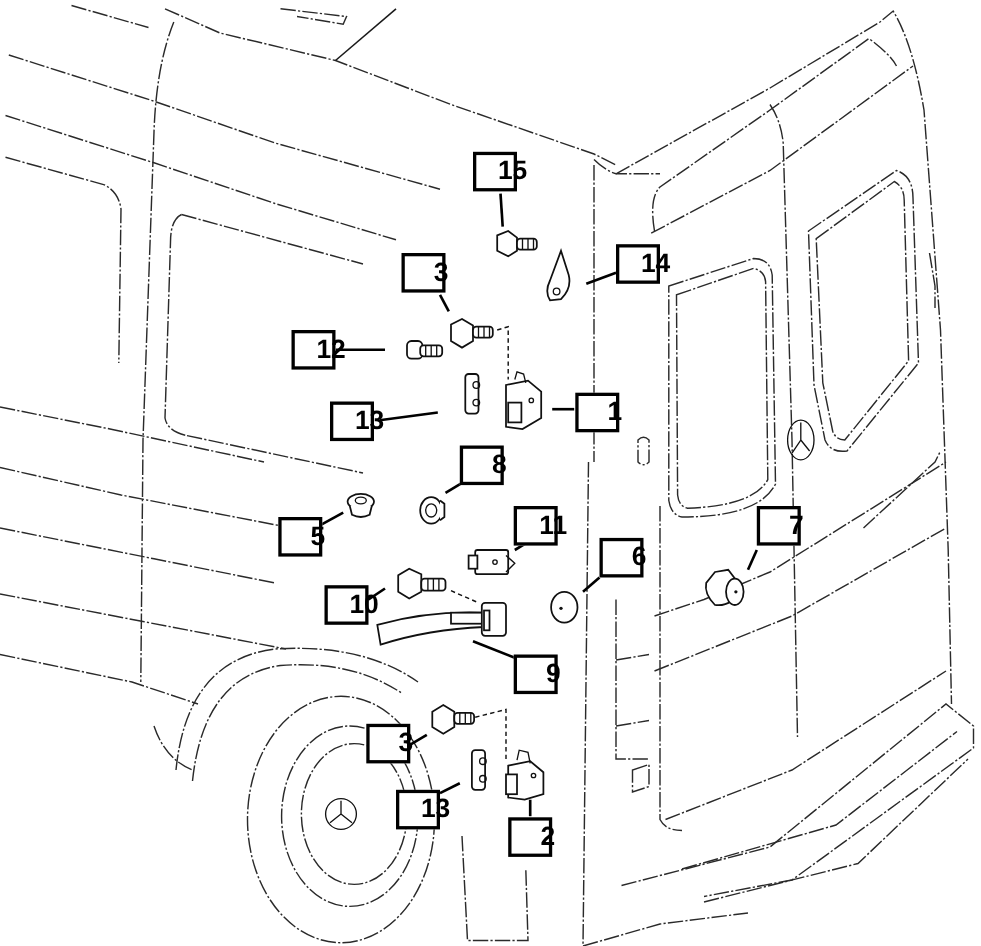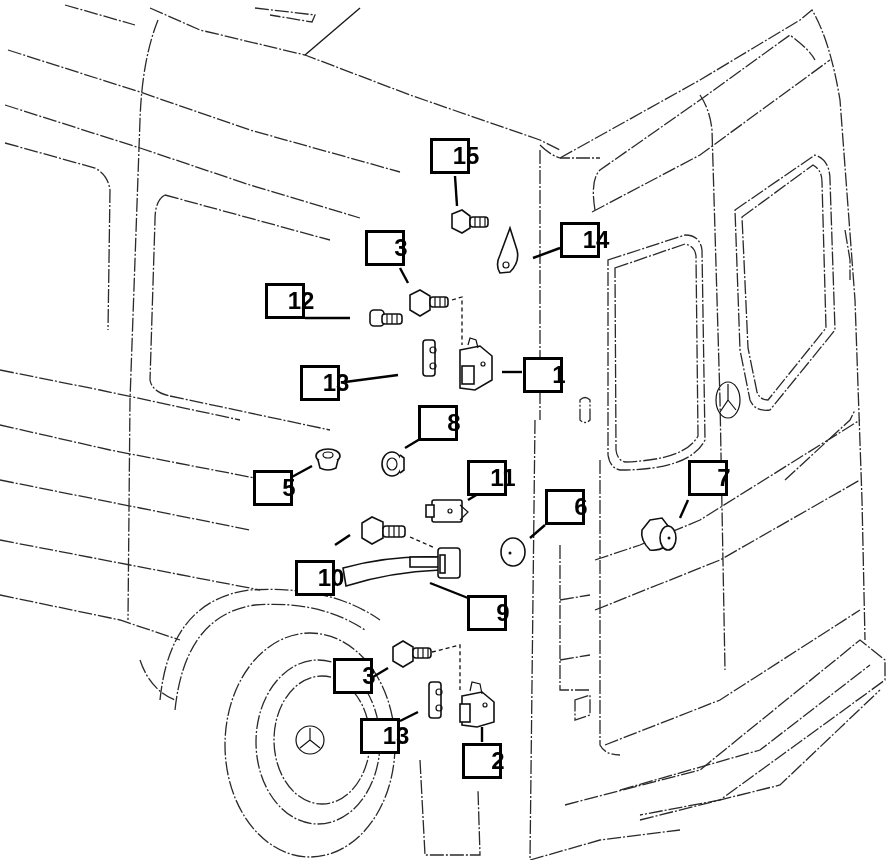--- a/index.html
+++ b/index.html
@@ -213,25 +213,25 @@
     <line class="leader" x1="373" y1="677" x2="388" y2="668"></line>
     <path class="leader-dash" d="M432 652 L460 645 L460 690"></path>
     <line class="leader" x1="400" y1="721" x2="418" y2="712"></line>
     <line class="leader" x1="482" y1="742" x2="482" y2="727"></line>
   </g>
 </svg>
 
 <div class="callout" style="left:430px;top:138px;">15</div>
 <div class="callout" style="left:560px;top:222px;">14</div>
 <div class="callout" style="left:365px;top:230px;">3</div>
-<div class="callout" style="left:265px;top:283px;">12</div>
+<div class="callout" style="left:265px;top:300px;">12</div>
 <div class="callout" style="left:300px;top:365px;">13</div>
 <div class="callout" style="left:523px;top:357px;">1</div>
 <div class="callout" style="left:418px;top:405px;">8</div>
 <div class="callout" style="left:253px;top:470px;">5</div>
 <div class="callout" style="left:467px;top:460px;">11</div>
 <div class="callout" style="left:545px;top:489px;">6</div>
 <div class="callout" style="left:688px;top:460px;">7</div>
-<div class="callout" style="left:295px;top:532px;margin-top:28px;">10</div>
+<div class="callout" style="left:295px;top:532px;">10</div>
 <div class="callout" style="left:467px;top:595px;">9</div>
 <div class="callout" style="left:333px;top:658px;">3</div>
 <div class="callout" style="left:360px;top:718px;">13</div>
 <div class="callout" style="left:462px;top:743px;">2</div>
 
 </body></html>

